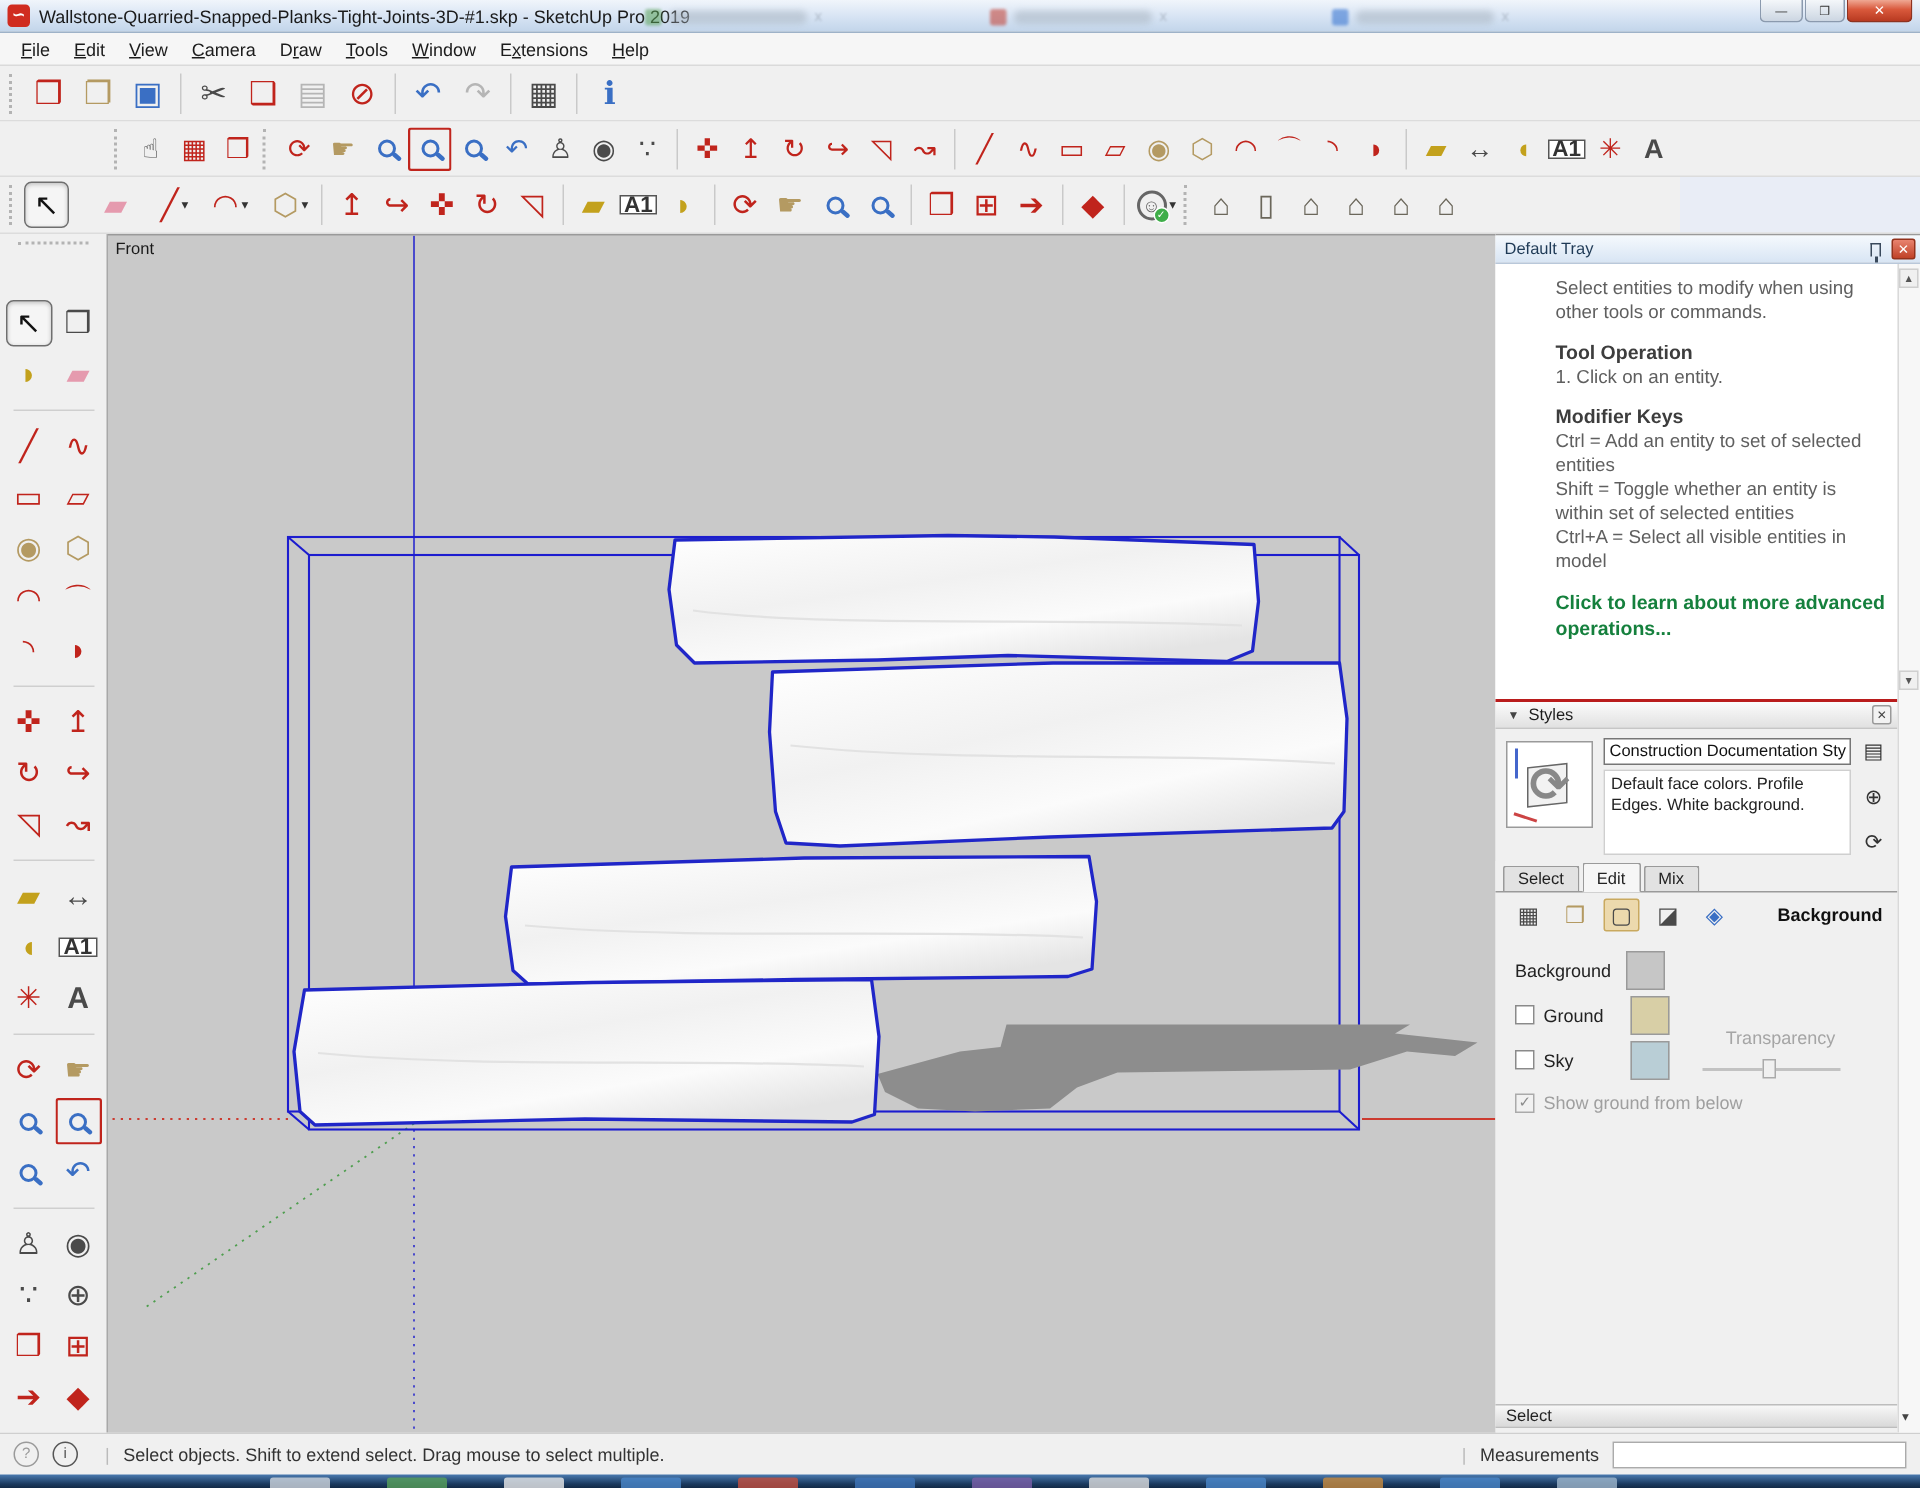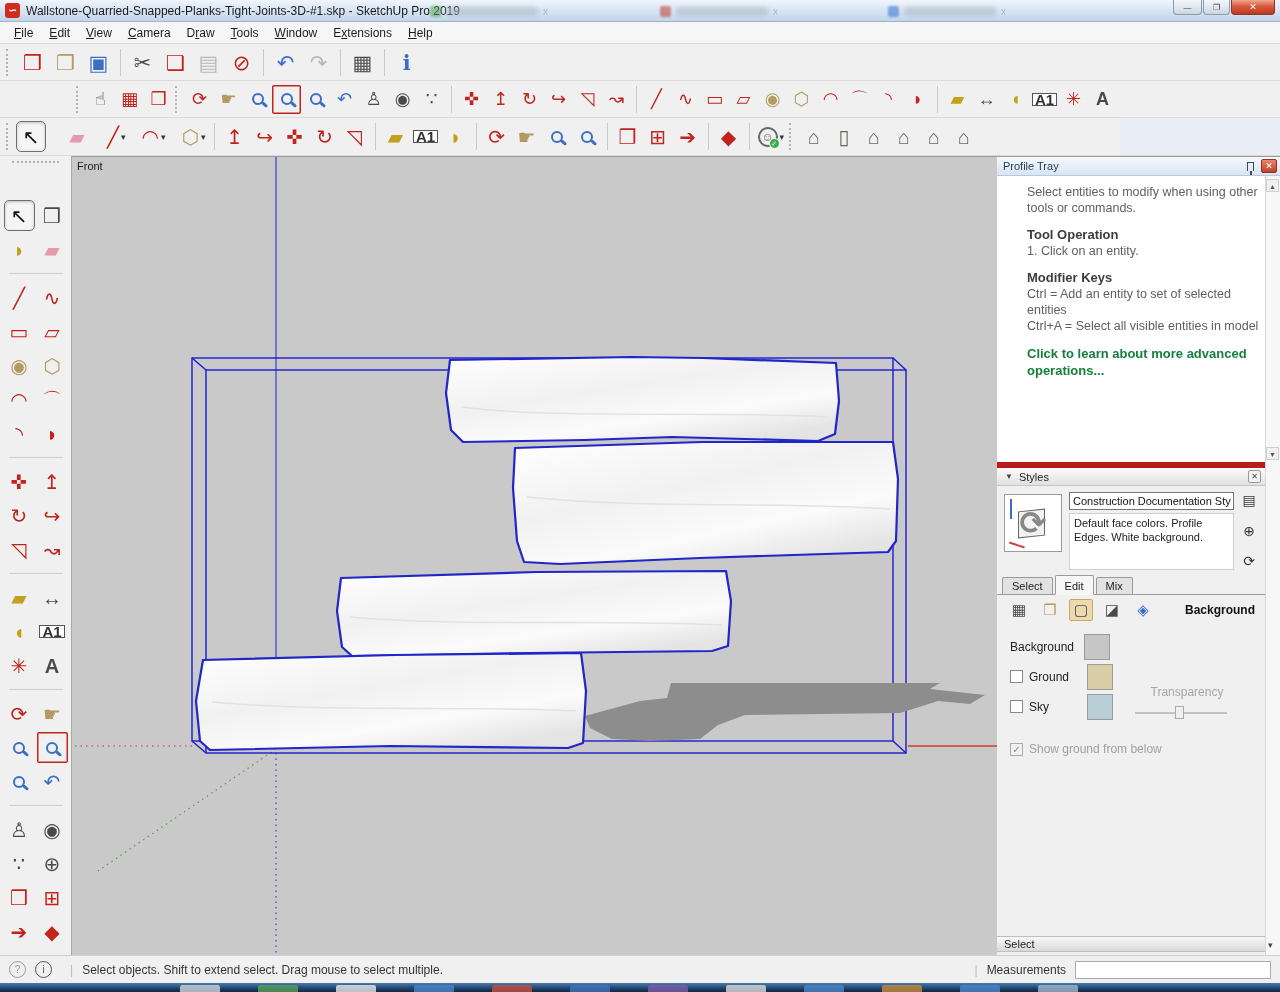--- a/index.html
+++ b/index.html
@@ -70,21 +70,21 @@
 #trayHeader .fill{flex:1}
 .pin{width:7px;height:9px;border:1.5px solid #3a4a5c;border-bottom:none;position:relative;margin-right:7px}
 .pin::after{content:"";position:absolute;left:2px;bottom:-4px;width:1.5px;height:4px;background:#3a4a5c}
 .xbox{width:16px;height:14px;background:linear-gradient(#e8836f,#c04228);border:1px solid #93321c;border-radius:2px;color:#fff;font-size:9px;font-weight:bold;text-align:center;line-height:12px}
 #trayBody{flex:1;display:flex;min-height:0;position:relative}
 #trayMain{width:268px;display:flex;flex-direction:column;position:relative}
 #trayStrip{width:15px;background:#f7f7f7;border-left:1px solid #d9d9d9;position:relative}
 .sarr{position:absolute;left:0;width:13px;height:13px;font-size:7px;color:#555;text-align:center;line-height:13px;background:#f0f0f0;border:1px solid #cfcfcf}
 #stripSelArr{position:absolute;left:2px;bottom:5px;font-size:9px;color:#444}
 
-#instructor{height:292px;background:#fff;border-bottom:6px solid #b91c1c;padding:8px 6px 0 30px;font-size:12.5px;line-height:16px;color:#5f5f5f;overflow:hidden;flex:none}
+#instructor{height:292px;background:#fff;border-bottom:2px solid #b91c1c;padding:8px 6px 0 40px;font-size:12.5px;line-height:16px;color:#5f5f5f;overflow:hidden;flex:none}
 .ins-p{margin-top:2px}
 .ins-p2{margin:0}
 .ins-h{font-weight:bold;color:#3d3d3d;margin-top:11px;font-size:13px}
 .ins-link{font-weight:bold;color:#15803d;margin-top:11px;font-size:13px;line-height:17px;cursor:pointer}
 
 #stylesHeader{height:18px;background:linear-gradient(#fbfbfb,#e1e1e1);border-bottom:1px solid #c6c6c6;display:flex;align-items:center;font-size:11px;color:#1c1c1c;padding:0 4px;flex:none}
 #stylesHeader .tri{font-size:8px;color:#444;margin:0 6px 0 4px}
 #stylesHeader .fill{flex:1}
 .xsmall{width:13px;height:13px;border:1px solid #9a9a9a;background:#f2f2f2;border-radius:2px;font-size:8px;color:#444;text-align:center;line-height:11px}
 
@@ -116,21 +116,21 @@
 .swatch{width:26px;height:26px;border:1px solid #9a9a9a;margin-left:8px;flex:none}
 .cb{width:13px;height:13px;border:1px solid #8a8a8a;background:#fff;margin-right:6px;flex:none;font-size:10px;line-height:11px;text-align:center;color:#8a8a8a}
 .cb.checked::after{content:"✓"}
 .cb.disabled{background:#f1f1f1;border-color:#aaa}
 .graytext{color:#9f9f9f}
 #transBlock{position:absolute;left:130px;top:60px;width:120px;color:#a5a5a5;font-size:12px}
 #transBlock .tlab{text-align:center}
 .slider{margin-top:7px;position:relative;height:14px;width:92px;margin-left:8px}
 .slider .track{position:absolute;left:0;right:0;top:6px;height:2px;background:#c2c2c2}
 .slider .thumbS{position:absolute;left:44%;top:0;width:9px;height:13px;background:#f0f0f0;border:1px solid #aaa}
-#sgRow{display:flex;align-items:center;height:18px;margin-top:20px}
+#sgRow{display:flex;align-items:center;height:18px;margin-top:6px}
 
 #selectBar{position:absolute;bottom:3px;left:0;width:268px;height:16px;background:linear-gradient(#f8f8f8,#d9d9d9);border-top:1px solid #bdbdbd;border-bottom:1px solid #bdbdbd;font-size:11px;color:#222;display:flex;align-items:center;padding-left:7px}
 
 
 #status{height:28px;background:#f0f0f0;border-top:1px solid #cfcfcf;display:flex;align-items:center;padding:0 9px;font-size:12px;color:#333}
 .scirc{width:17px;height:17px;border:1.6px solid #9a9a9a;border-radius:50%;color:#9a9a9a;font-size:10px;display:flex;align-items:center;justify-content:center;margin-right:9px;flex:none}
 .scirc.dk{border-color:#555;color:#555}
 .sdiv{color:#bbb;margin:0 9px}
 #statusRight{margin-left:auto;display:flex;align-items:center}
 #measureInput{width:196px;height:18px;background:#fff;border:1px solid #ababab;margin-left:9px}
@@ -645,33 +645,34 @@
         <path d="M278,460 C390,470 540,462 650,468"></path>
         <path d="M140,545 C260,556 390,548 504,554"></path>
       </g>
 
       <line x1="836" y1="589" x2="925" y2="589" stroke="#cc3b30" stroke-width="1.4"></line>
     </svg>
   </div>
 
   <div id="tray">
     <div id="trayHeader">
-      <span>Profile Tray</span>
+      <span>Default Tray</span>
       <span class="fill"></span>
       <span class="pin"></span>
       <span class="xbox">✕</span>
     </div>
     <div id="trayBody">
       <div id="trayMain">
         <div id="instructor">
             <div class="ins-p" style="margin-top: 0px;">Select entities to modify when using other tools or commands.</div>
             <div class="ins-h">Tool Operation</div>
             <div class="ins-p2">1. Click on an entity.</div>
             <div class="ins-h">Modifier Keys</div>
             <div class="ins-p2">Ctrl = Add an entity to set of selected entities</div>
+            <div class="ins-p2">Shift = Toggle whether an entity is within set of selected entities</div>
             <div class="ins-p2">Ctrl+A = Select all visible entities in model</div>
             <div class="ins-link">Click to learn about more advanced operations...</div>
           </div>
 
         <div id="stylesHeader">
           <span class="tri">▼</span>
           <span>Styles</span>
           <span class="fill"></span>
           <span class="xsmall">✕</span>
         </div>

